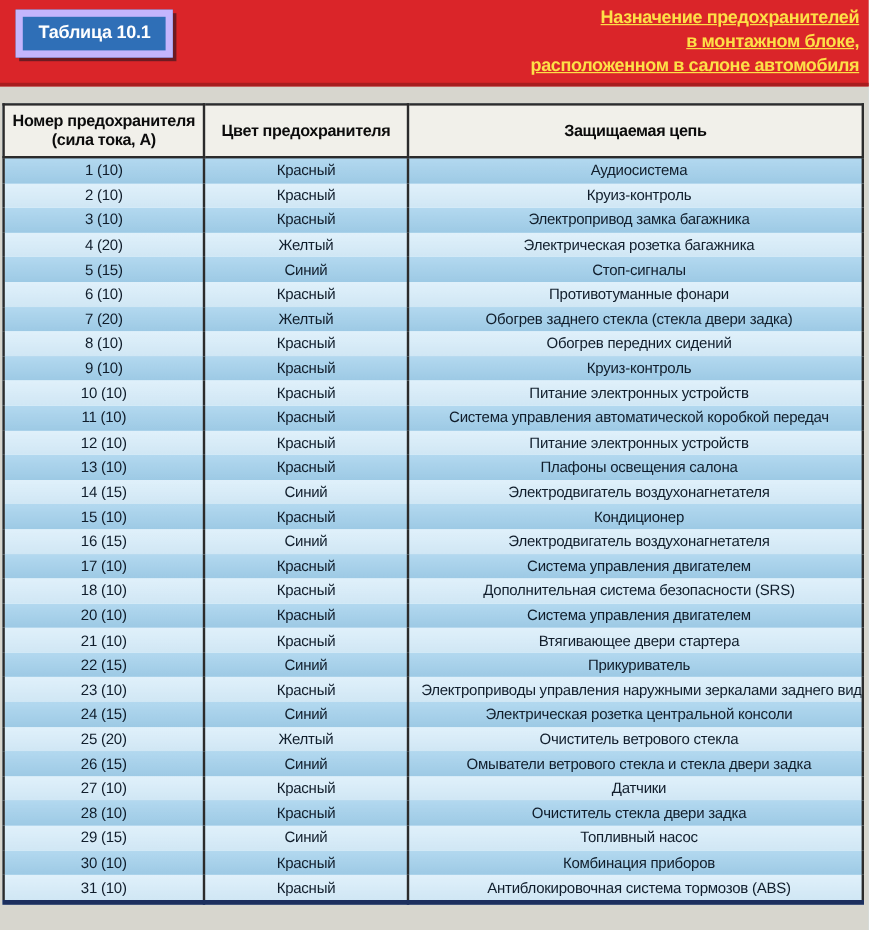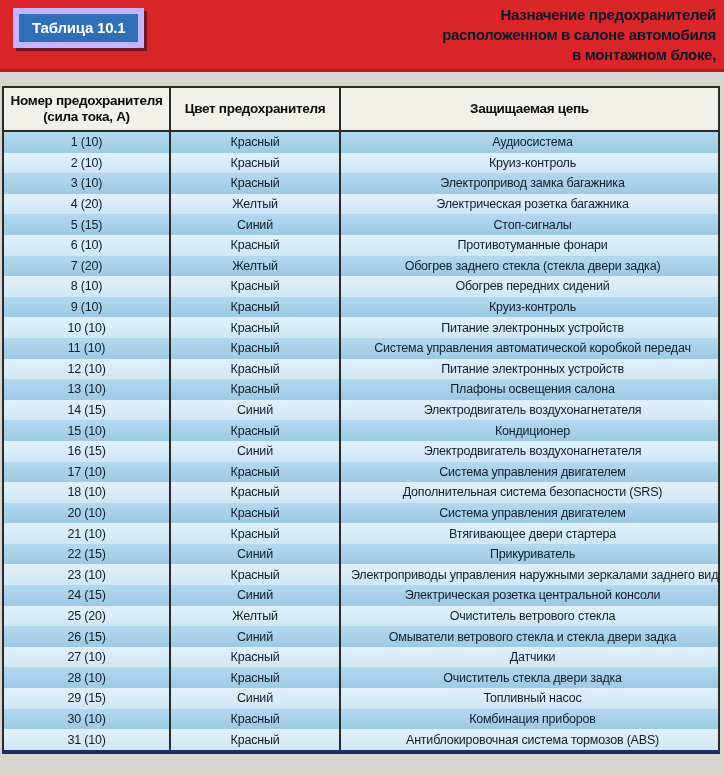--- a/index.html
+++ b/index.html
@@ -35,25 +35,26 @@
     font-weight: bold;
     font-size: 15px;
     letter-spacing: -0.2px;
     padding: 5px 13px 6px 13px;
   }
   .banner-title {
     position: absolute;
     right: 8px;
     top: 5px;
     text-align: right;
-    color: #0f172a;
+    color: #fde047;
     font-weight: bold;
     font-size: 15px;
     line-height: 20px;
     letter-spacing: -0.3px;
+    text-decoration: underline;
   }
 
   
   .table-wrap {
     margin: 14px 2px 0 2px;
   }
   table.fuse-table {
     width: 588px;
     border-collapse: collapse;
     table-layout: fixed;
@@ -106,22 +107,22 @@
 </style>
 </head>
 <body>
 
 <div class="banner">
   <div class="badge">
     <span>Таблица 10.1</span>
   </div>
   <div class="banner-title">
     <div>Назначение предохранителей</div>
+    <div>в монтажном блоке,</div>
     <div>расположенном в салоне автомобиля</div>
-    <div>в монтажном блоке,</div>
   </div>
 </div>
 
 <div class="table-wrap">
   <table class="fuse-table">
     <colgroup>
       <col class="c1">
         <col class="c2">
         <col class="c3">
     </colgroup>

